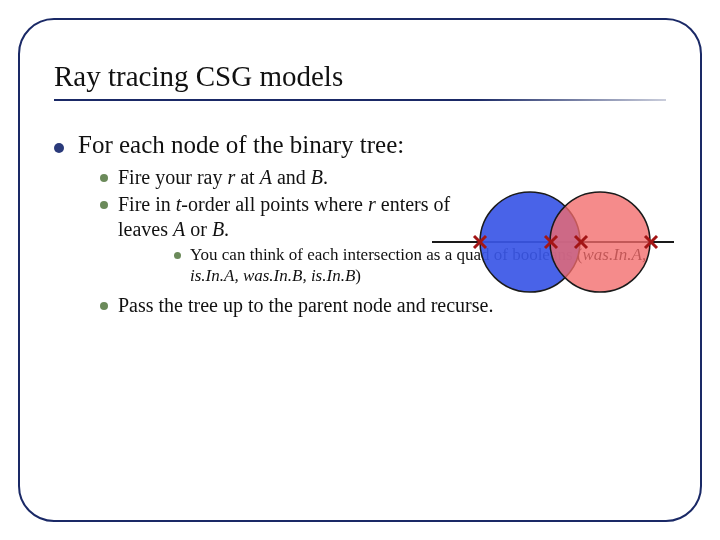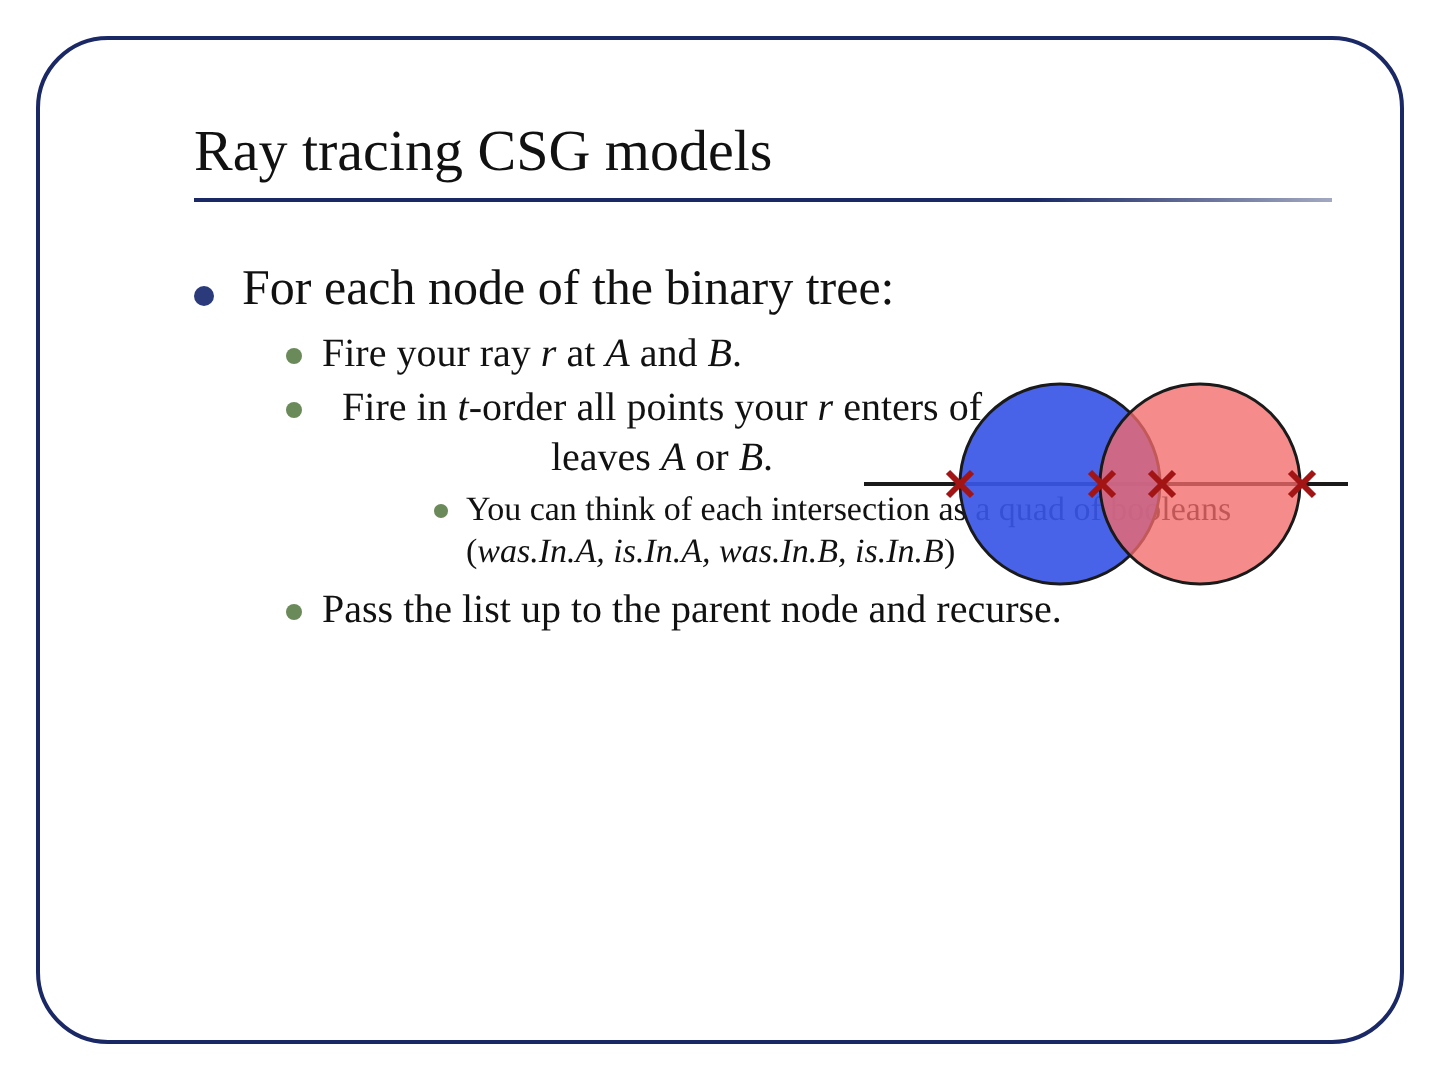--- a/index.html
+++ b/index.html
@@ -19,21 +19,20 @@
     bottom: 18px;
     border: 2.5px solid #1a2966;
     border-radius: 36px;
   }
   .content {
     position: absolute;
     top: 60px;
     left: 54px;
     right: 54px;
     bottom: 40px;
-    margin-left: 43px;
   }
   .title {
     font-size: 29px;
     color: #111;
     font-weight: normal;
     padding-bottom: 6px;
   }
   .title-rule {
     height: 2px;
     background: linear-gradient(to right, #1a2966, #1a2966 420px, rgba(26,41,102,0.2) 620px);
@@ -59,21 +58,20 @@
     color: #111;
   }
   .l2-list {
     margin-left: 46px;
     margin-top: 4px;
   }
   .l2 {
     display: flex;
     align-items: flex-start;
     margin-bottom: 2px;
-    text-align: center;
   }
   .hollow {
     width: 8px;
     height: 8px;
     border-radius: 50%;
     background: #6b8a5a;
     margin-top: 9px;
     margin-right: 10px;
     flex-shrink: 0;
   }
@@ -134,37 +132,37 @@
     <div class="l2">
       <div class="hollow"></div>
       <div class="l2-text narrow">
         <span>Fire your ray </span><span class="em">r</span><span> at </span><span class="em">A</span><span> and </span><span class="em">B</span><span>.</span>
       </div>
     </div>
 
     <div class="l2">
       <div class="hollow"></div>
       <div class="l2-text narrow">
-        <span>Fire in </span><span class="em">t</span><span>-order all points your </span><span class="em">r</span><span> enters of leaves </span><span class="em">A</span><span> or </span><span class="em">B</span><span>.</span>
+        <span>Fire in </span><span class="em">t</span><span>-order all points where </span><span class="em">r</span><span> enters of leaves </span><span class="em">A</span><span> or </span><span class="em">B</span><span>.</span>
       </div>
     </div>
 
     <div class="l3-list">
       <div class="l3">
         <div class="hollow"></div>
         <div class="l3-text">
           <span>You can think of each intersection as a quad of booleans (</span><span class="em">was.In.A, is.In.A, was.In.B, is.In.B</span><span>)</span>
         </div>
       </div>
     </div>
 
 
     <div class="l2">
       <div class="hollow"></div>
-      <div class="l2-text">Pass the list up to the parent node and recurse.</div>
+      <div class="l2-text">Pass the tree up to the parent node and recurse.</div>
     </div>
 
   </div>
 </div>
 
 <svg class="diagram" viewBox="0 0 242 120">
   <line x1="0" y1="56" x2="242" y2="56" stroke="#1a1a1a" stroke-width="2"></line>
   <circle cx="98" cy="56" r="50" fill="#3a56e6" fill-opacity="0.92" stroke="#1a1a1a" stroke-width="1.5"></circle>
   <circle cx="168" cy="56" r="50" fill="#f26a6a" fill-opacity="0.78" stroke="#1a1a1a" stroke-width="1.5"></circle>
   <g>

